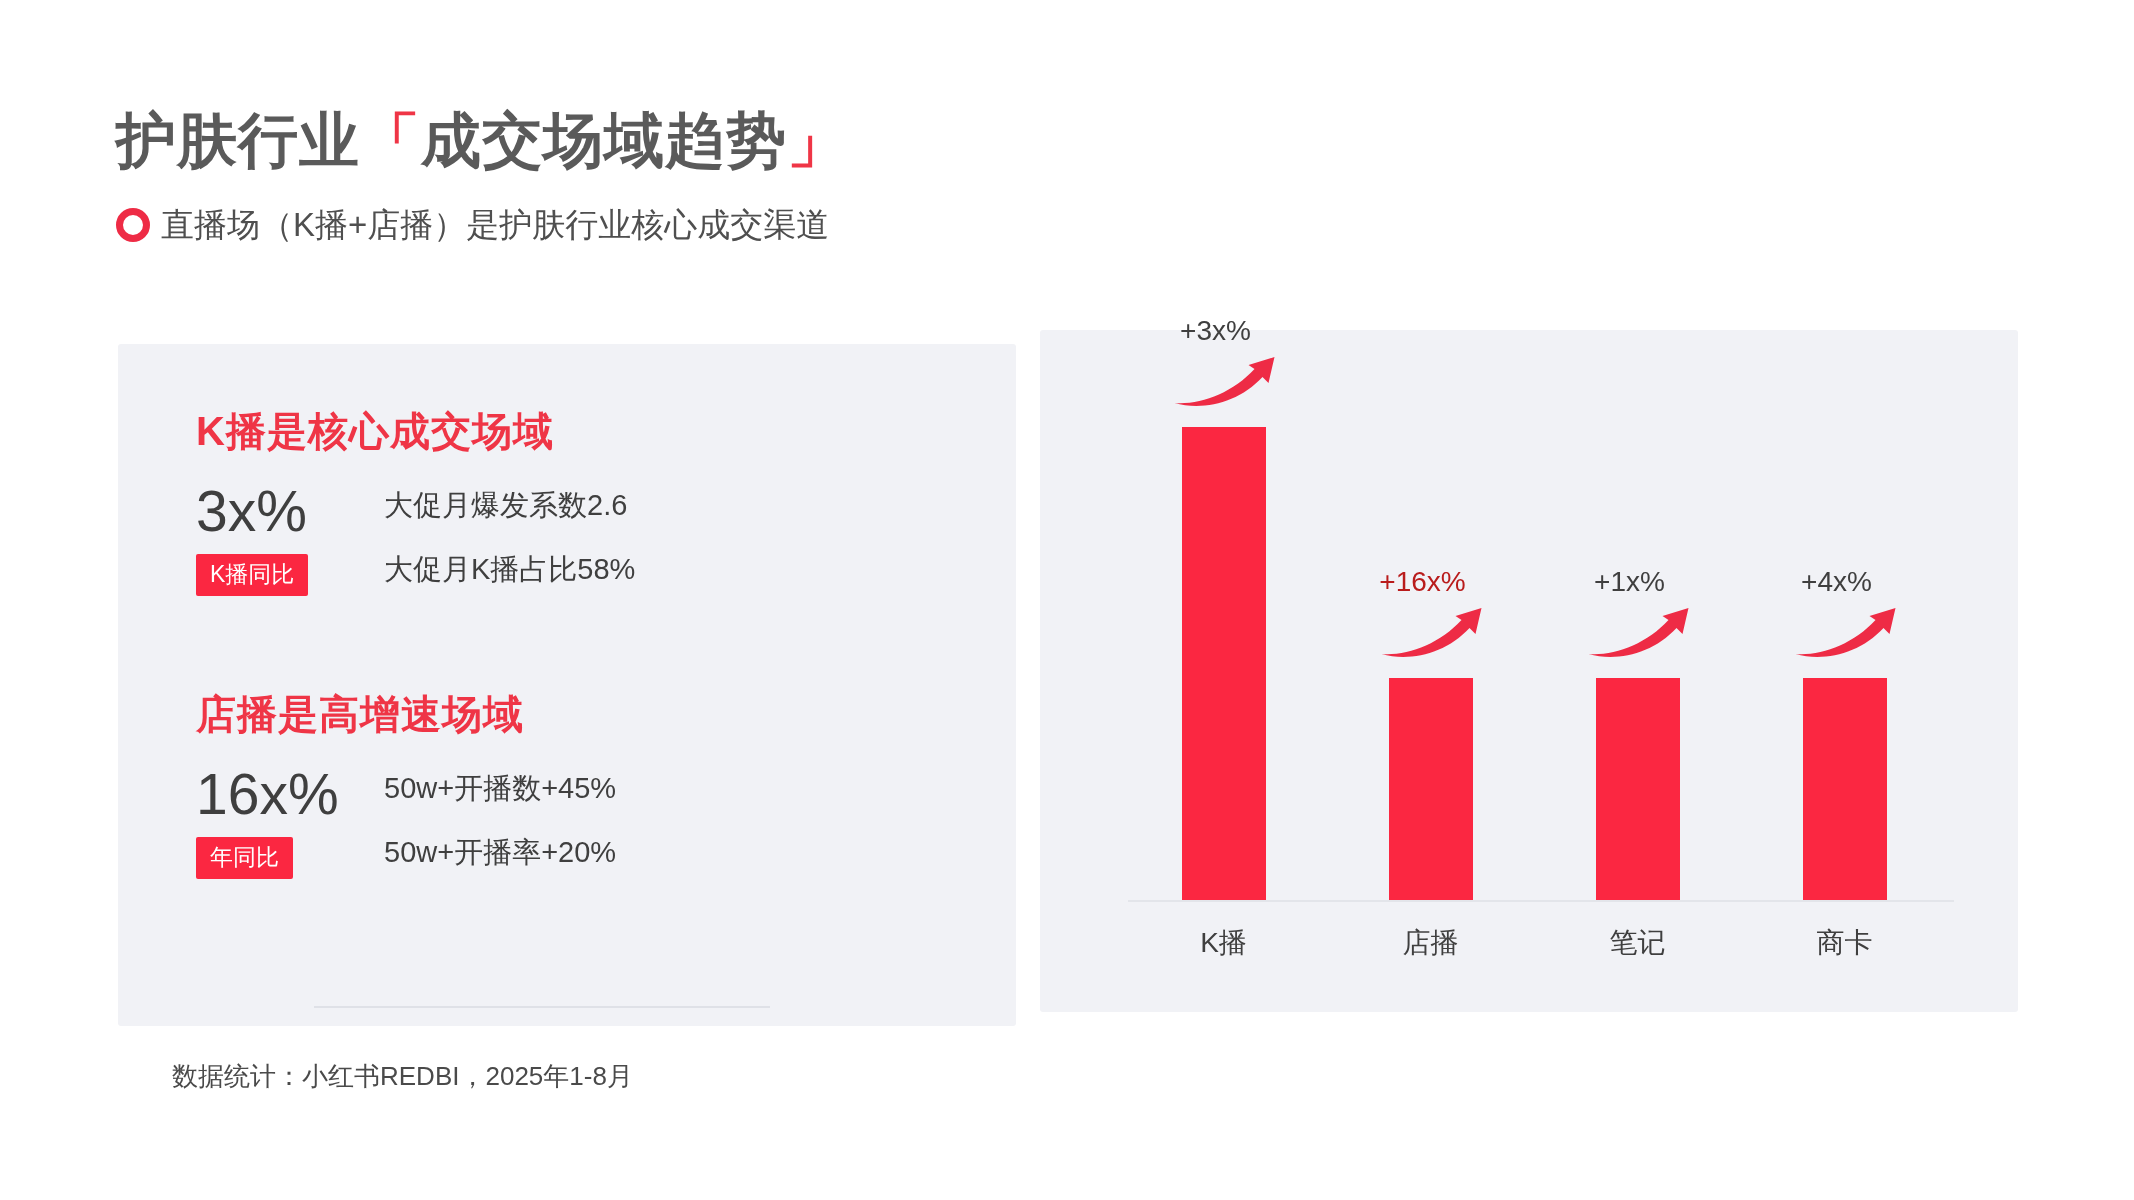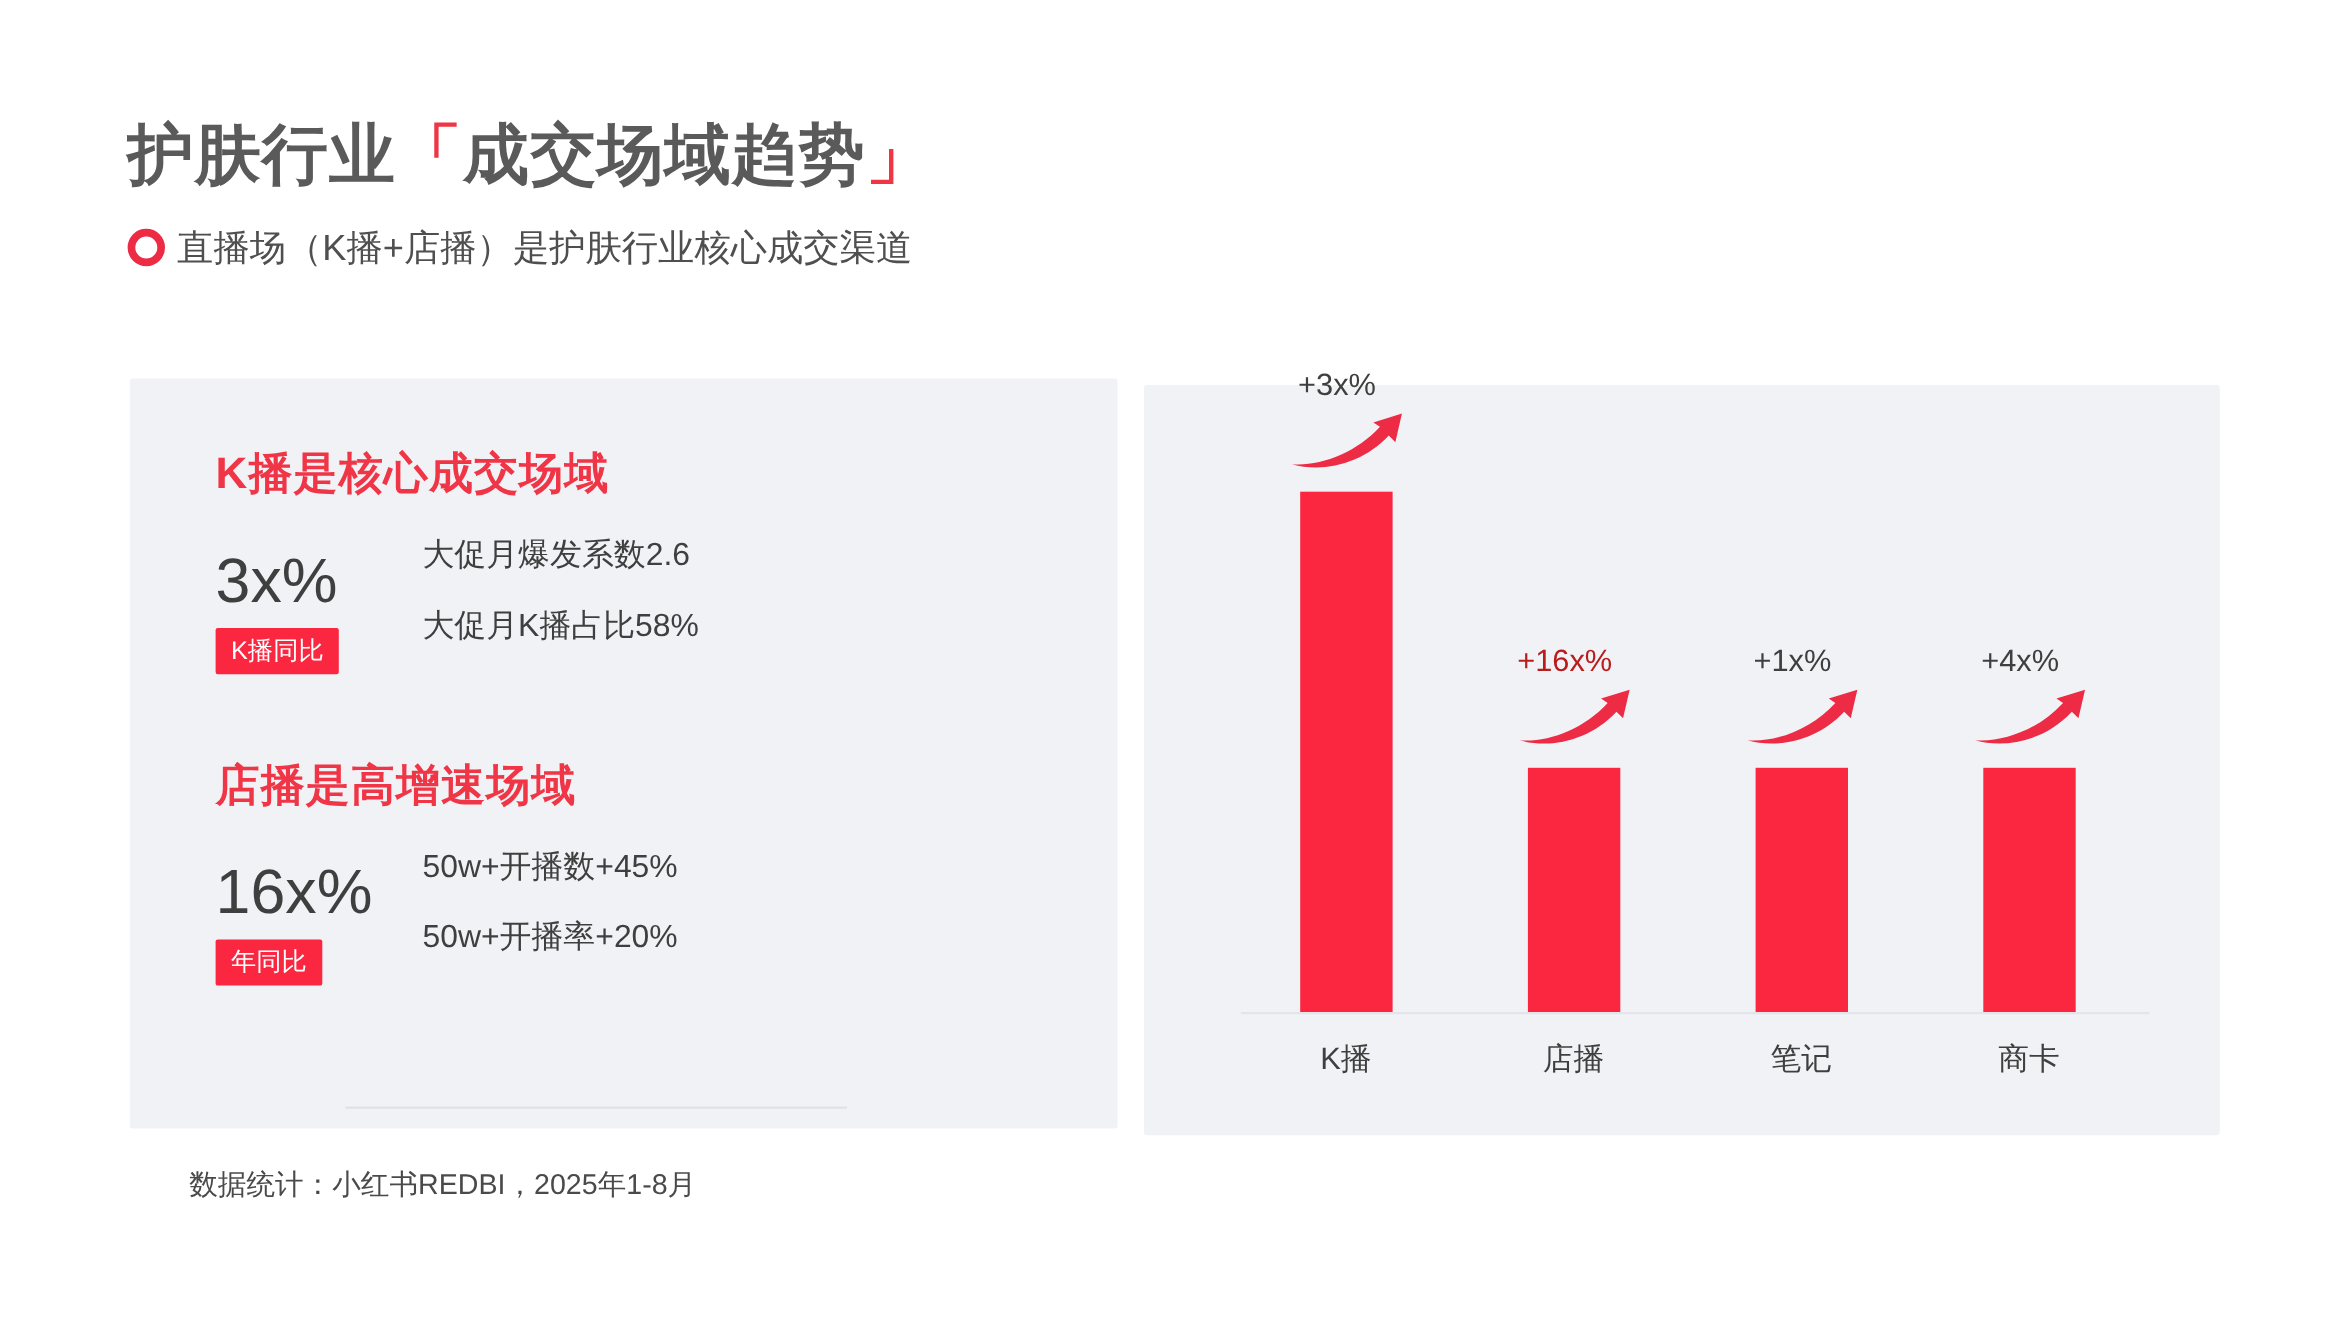--- a/index.html
+++ b/index.html
@@ -25,32 +25,32 @@
   
   .left-card{position:absolute;left:118px;top:344px;width:898px;height:682px;
              background:#f1f2f6;border-radius:3px;}
   .blk{position:absolute;left:78px;}
   .blk-1{top:62px;}
   .blk-2{top:345px;}
   .blk-head{font-size:40px;line-height:50px;color:#ef3546;font-weight:700;
             white-space:nowrap;letter-spacing:1px;}
   .stat-row{display:flex;align-items:flex-start;margin-top:24px;}
   .stat-left{width:172px;flex:0 0 auto;}
-  .bignum{font-size:57px;line-height:62px;color:#3f3f3f;font-weight:400;white-space:nowrap;margin-top:17px;}
+  .bignum{font-size:57px;line-height:62px;color:#3f3f3f;font-weight:400;white-space:nowrap;}
   .badge{display:inline-block;margin-top:12px;background:#fb2741;color:#ffffff;
          font-size:23px;line-height:23px;padding:9px 14px 10px 14px;white-space:nowrap;
          border-radius:2px;}
   .stat-right{margin-left:16px;padding-top:8px;}
   .stat-line{font-size:29px;line-height:34px;color:#3f3f3f;white-space:nowrap;}
   .stat-line.second{margin-top:30px;}
   .divider{position:absolute;left:196px;top:662px;width:456px;height:2px;background:#dfe1e7;}
 
   
   .chart-panel{position:absolute;left:1040px;top:330px;width:978px;height:682px;
-               background:#f1f2f6;border-radius:3px;margin-top:20px;}
+               background:#f1f2f6;border-radius:3px;}
   .plot{position:absolute;left:0;top:0;width:978px;height:682px;}
   .baseline{position:absolute;left:88px;top:570px;width:826px;height:2px;background:#e3e5ea;}
   .bar-slot{position:absolute;bottom:112px;width:191px;height:520px;}
   .bar{position:absolute;bottom:0;left:50%;transform:translateX(-50%);
        width:84px;background:#fb2741;}
   .bar-anno{position:absolute;left:50%;transform:translateX(-50%);
             width:191px;text-align:center;}
   .anno-val{font-size:28px;line-height:32px;color:#3f3f3f;white-space:nowrap;
             margin-left:-16px;}
   .anno-val.accent{color:#ef3546;}

